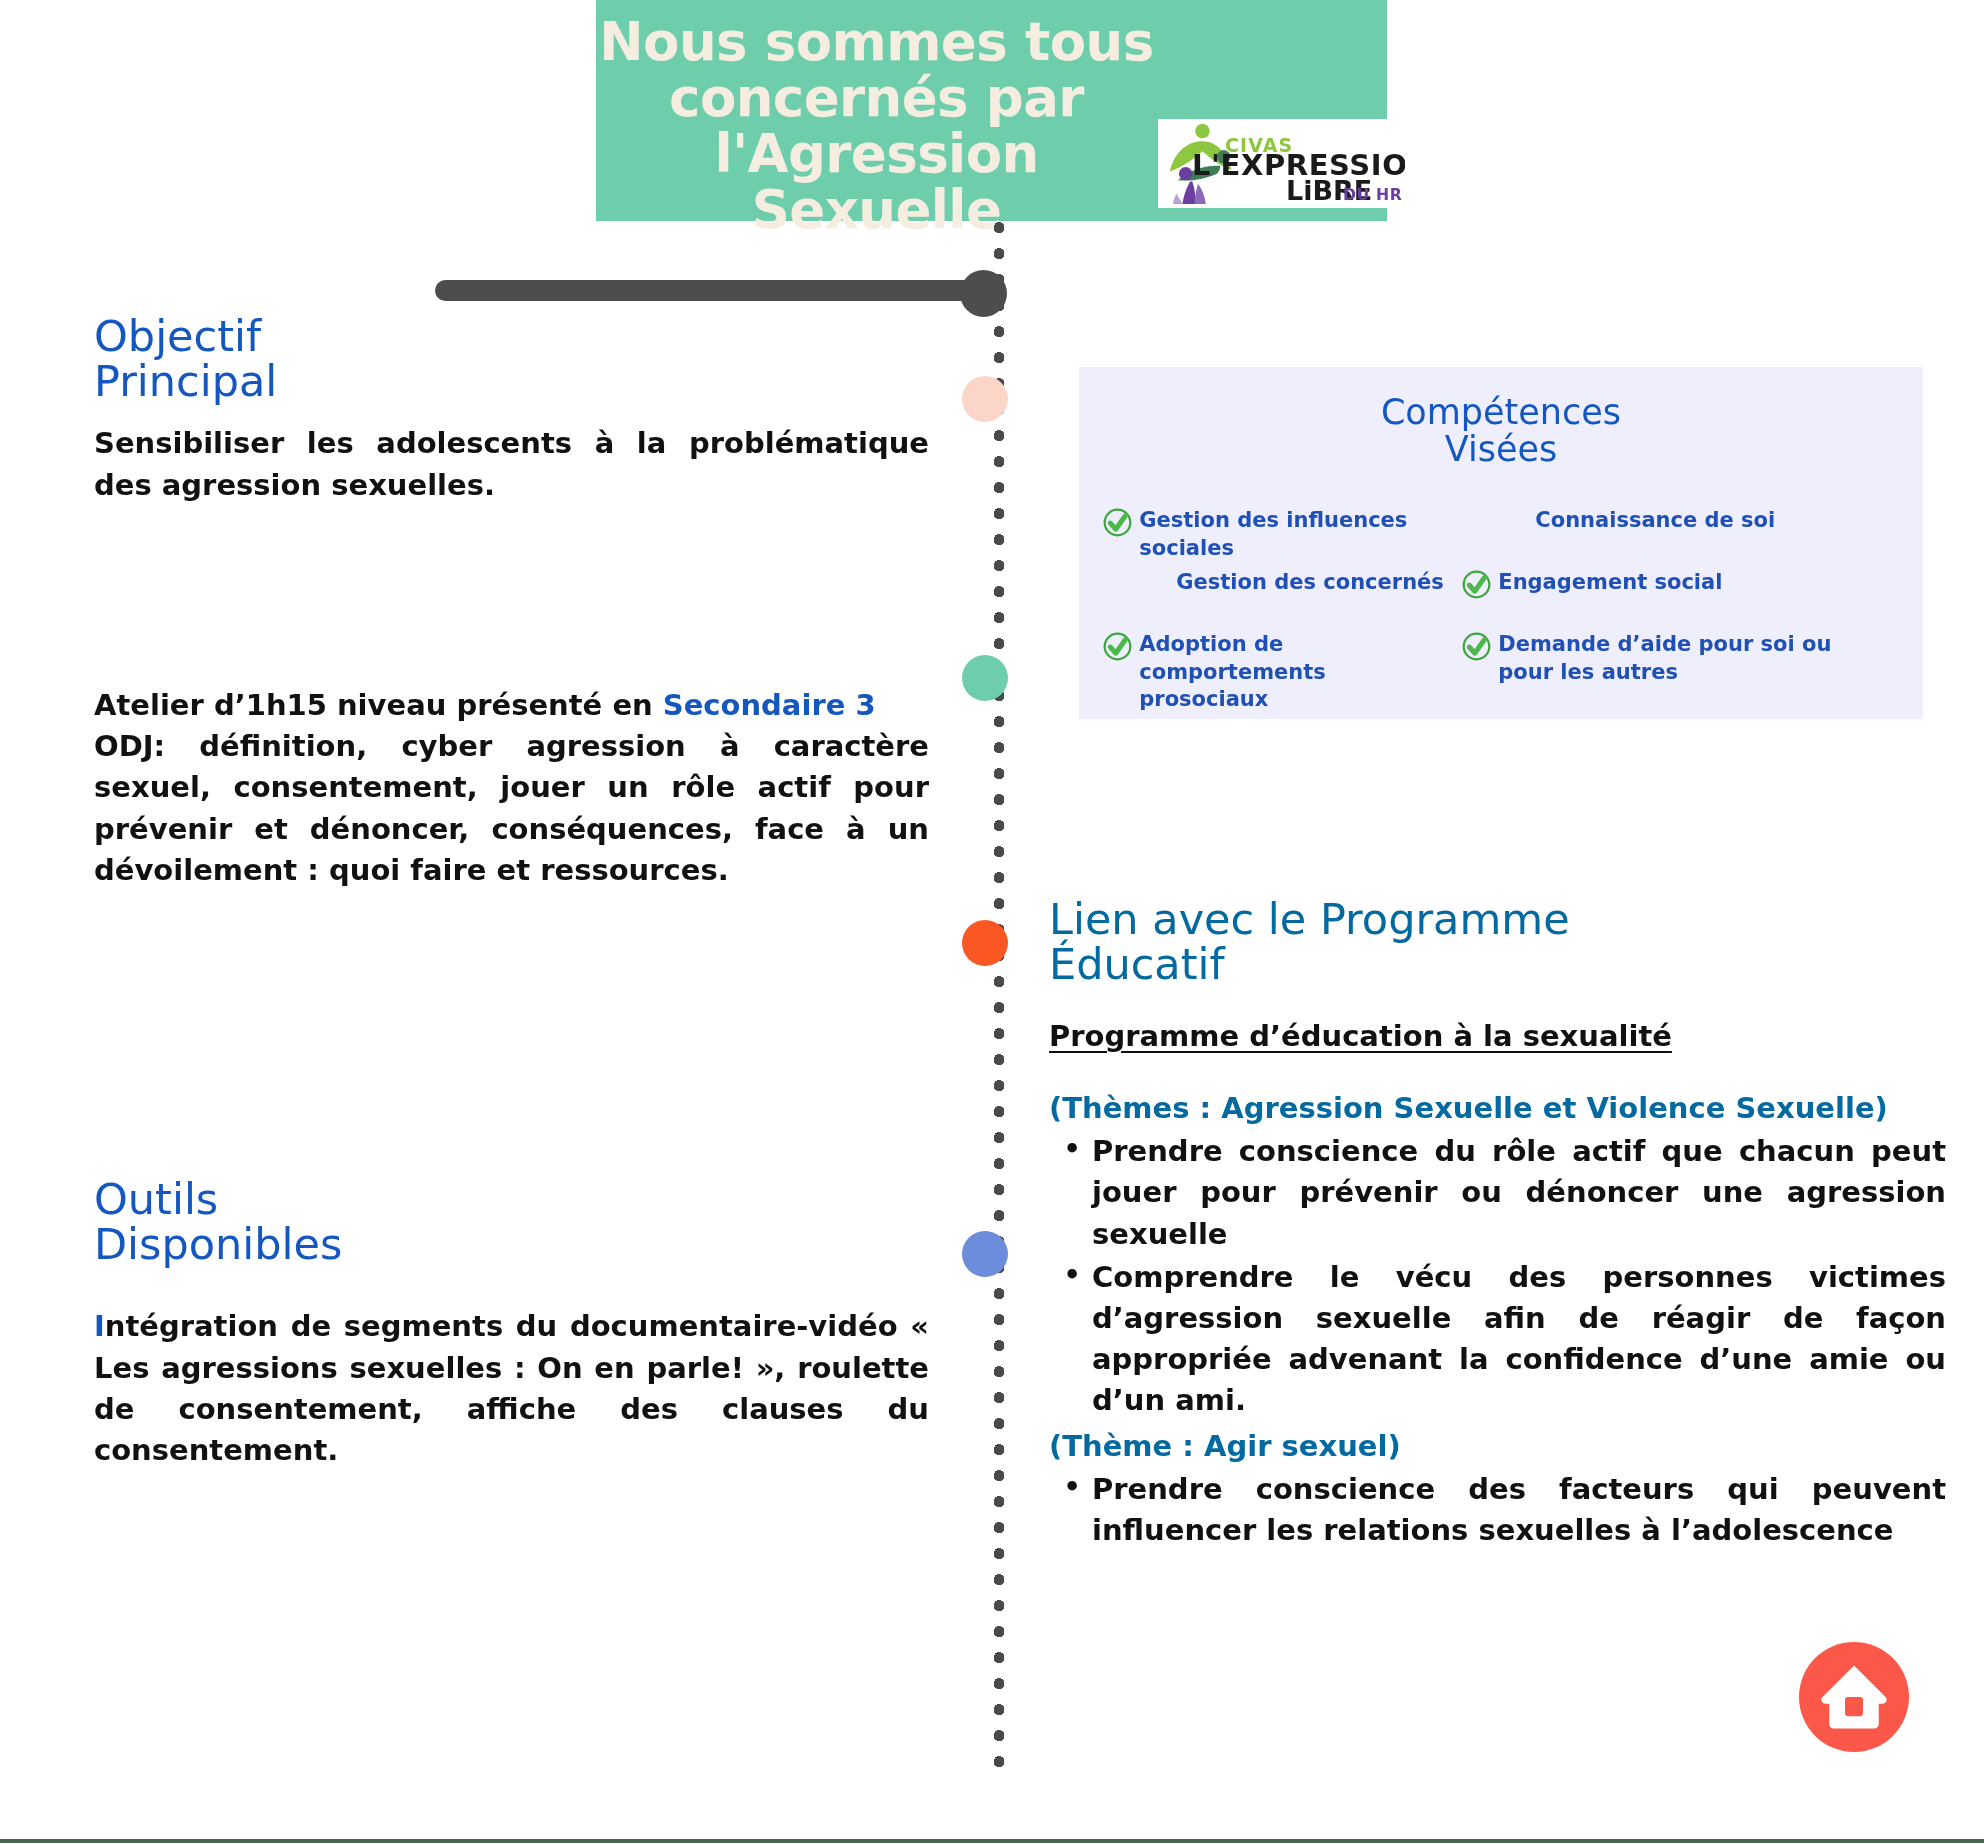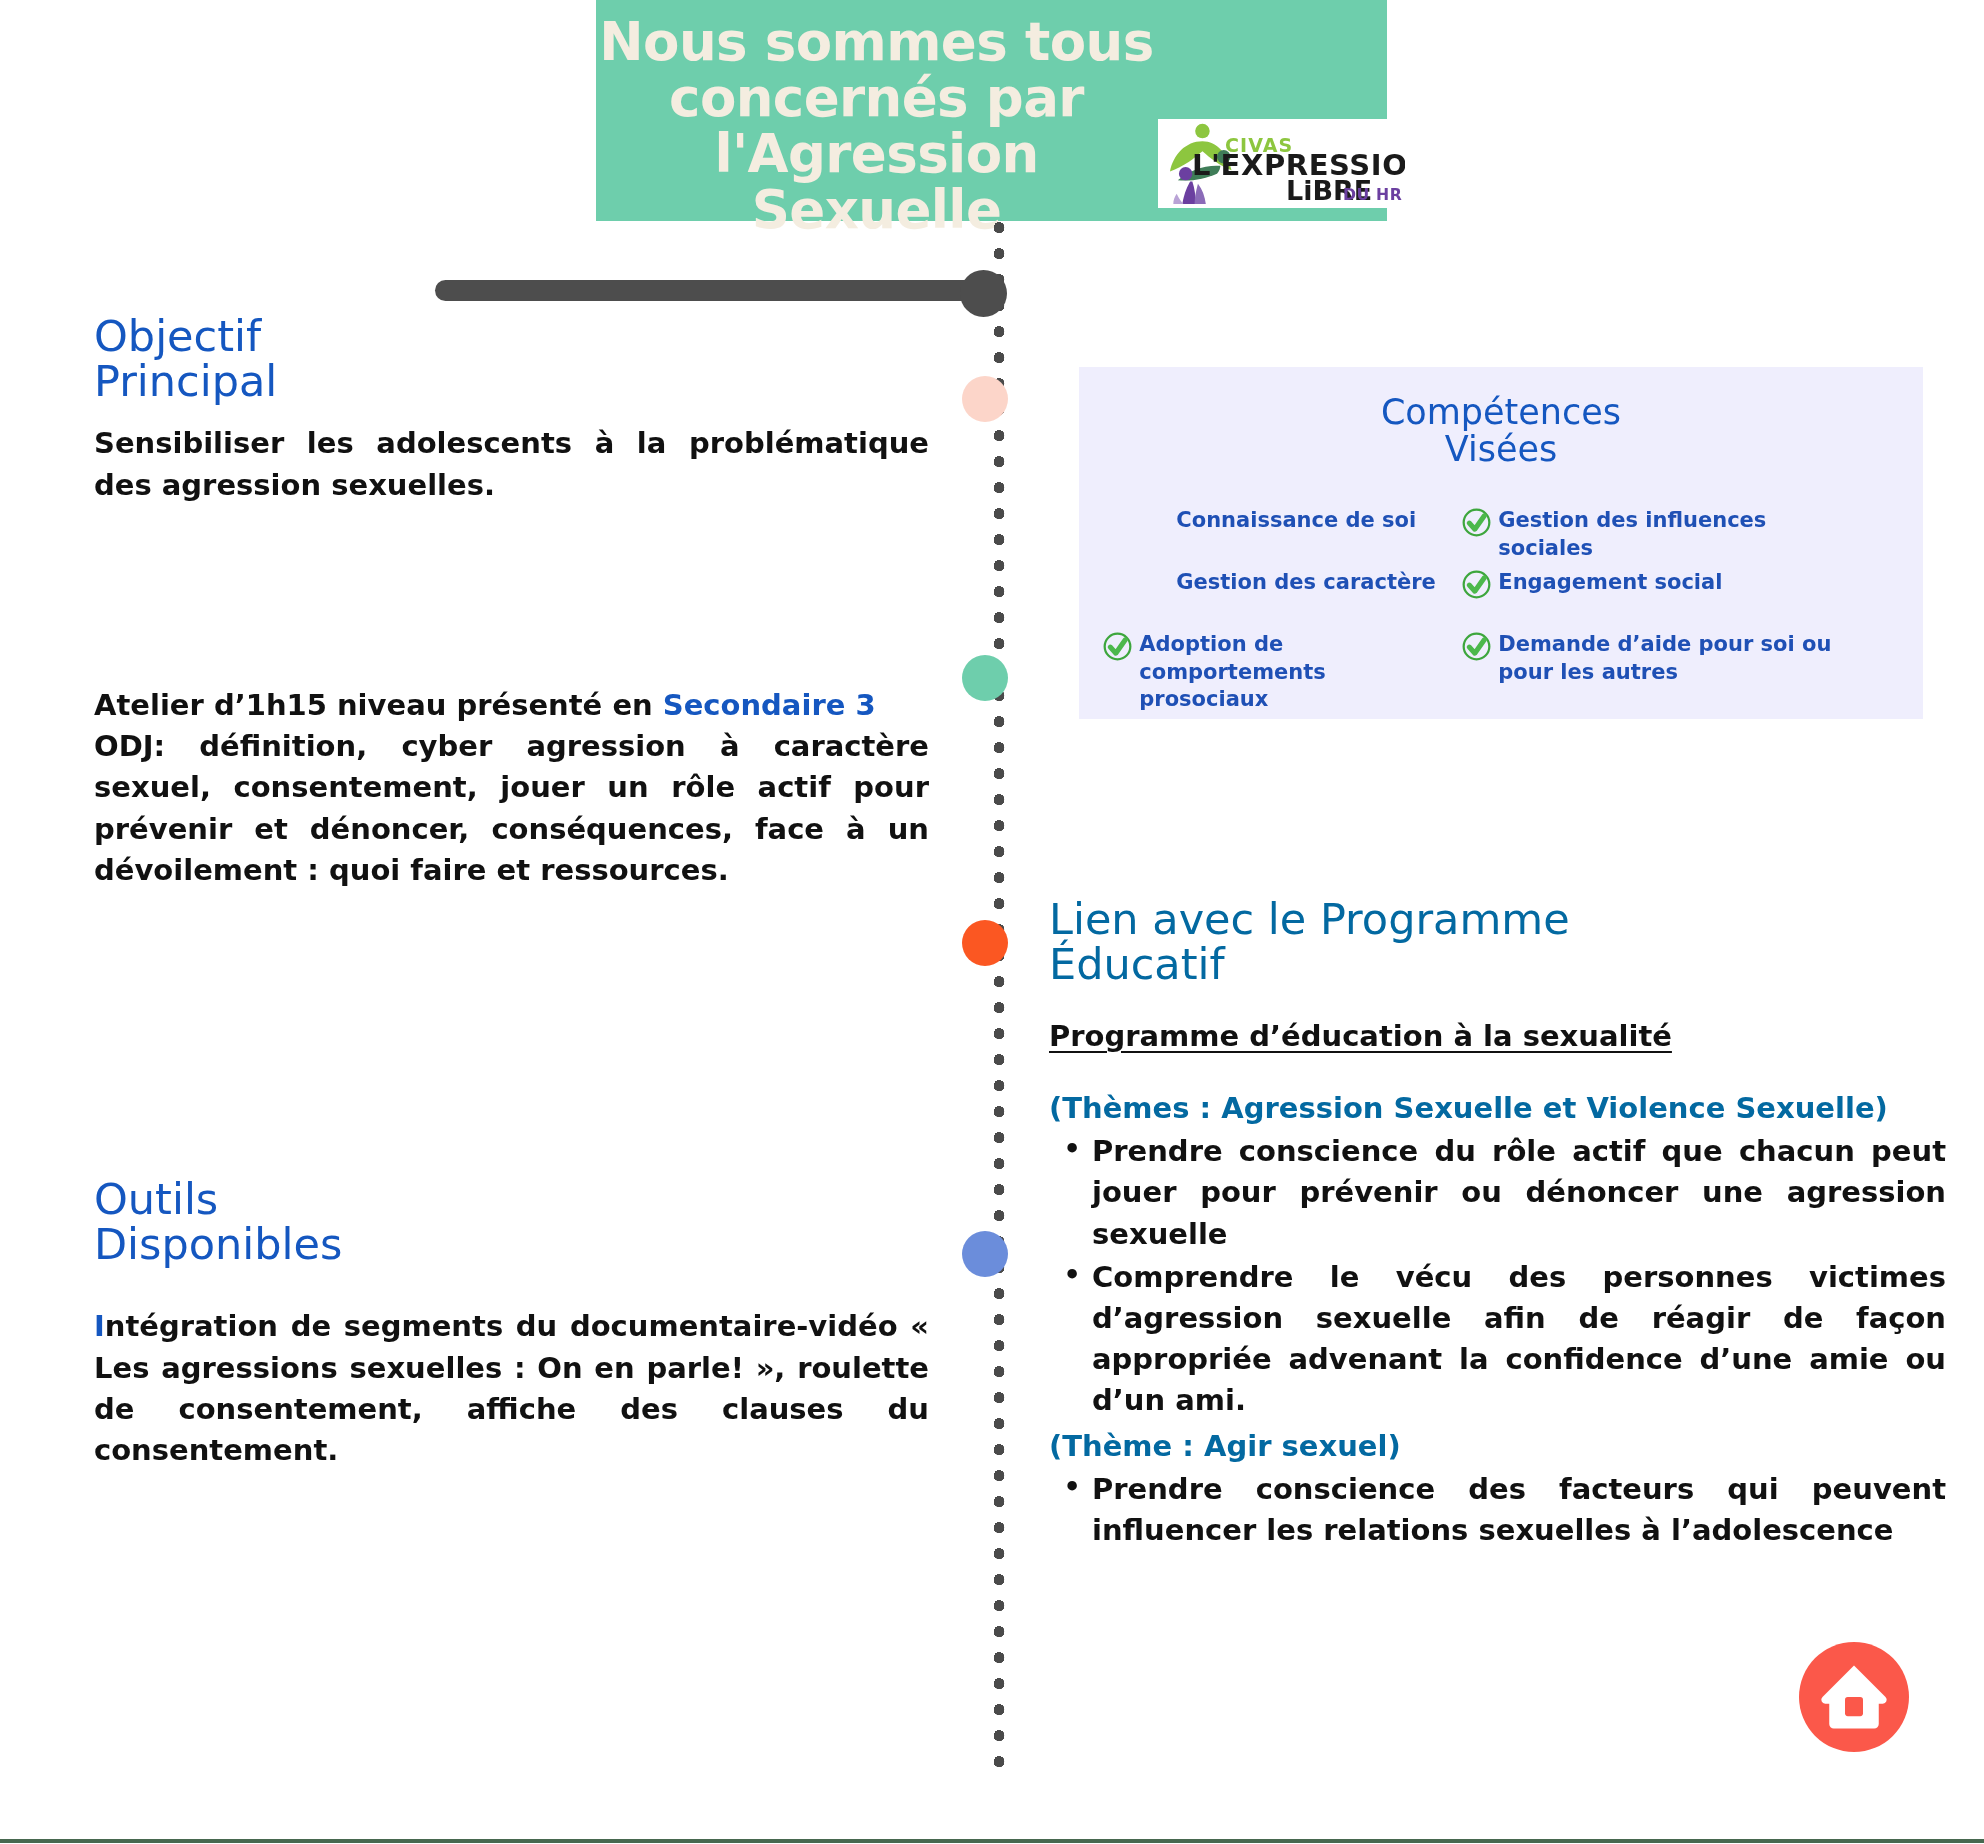--- a/index.html
+++ b/index.html
@@ -291,40 +291,40 @@
   <div class="left-col block-outils">
     <div class="sec-head">Outils
 Disponibles</div>
     <div class="body-text" style="margin-top:40px;"><span class="accent-blue">I</span><span>ntégration de segments du documentaire-vidéo « Les agressions sexuelles : On en parle! », roulette de consentement, affiche des clauses du consentement.</span></div>
   </div>
 
   <div class="comp-box">
     <div class="comp-title">Compétences
 Visées</div>
     <div class="comp-grid" id="comp-grid">
+        <div class="comp-item">
+          <span class="comp-check"><svg viewBox="0 0 52 52" width="29" height="29">
+              <circle cx="26" cy="26" r="23" fill="none" stroke="#3DA63D" stroke-width="4"></circle>
+              <path d="M13 27 L23 38 L40 14" fill="none" stroke="#4CB84C" stroke-width="9" stroke-linecap="round" stroke-linejoin="round"></path>
+            </svg></span>
+          <span class="comp-label">Gestion des influences sociales</span>
+        </div>
         <div class="comp-item no-check">
           <span class="comp-check empty"><svg viewBox="0 0 52 52" width="29" height="29">
               <circle cx="26" cy="26" r="23" fill="none" stroke="#3DA63D" stroke-width="4"></circle>
               <path d="M13 27 L23 38 L40 14" fill="none" stroke="#4CB84C" stroke-width="9" stroke-linecap="round" stroke-linejoin="round"></path>
             </svg></span>
           <span class="comp-label">Connaissance de soi</span>
         </div>
-        <div class="comp-item">
-          <span class="comp-check"><svg viewBox="0 0 52 52" width="29" height="29">
-              <circle cx="26" cy="26" r="23" fill="none" stroke="#3DA63D" stroke-width="4"></circle>
-              <path d="M13 27 L23 38 L40 14" fill="none" stroke="#4CB84C" stroke-width="9" stroke-linecap="round" stroke-linejoin="round"></path>
-            </svg></span>
-          <span class="comp-label">Gestion des influences sociales</span>
-        </div>
         <div class="comp-item no-check">
           <span class="comp-check empty"><svg viewBox="0 0 52 52" width="29" height="29">
               <circle cx="26" cy="26" r="23" fill="none" stroke="#3DA63D" stroke-width="4"></circle>
               <path d="M13 27 L23 38 L40 14" fill="none" stroke="#4CB84C" stroke-width="9" stroke-linecap="round" stroke-linejoin="round"></path>
             </svg></span>
-          <span class="comp-label">Gestion des caractère</span>
+          <span class="comp-label">Gestion des concernés</span>
         </div>
         <div class="comp-item">
           <span class="comp-check"><svg viewBox="0 0 52 52" width="29" height="29">
               <circle cx="26" cy="26" r="23" fill="none" stroke="#3DA63D" stroke-width="4"></circle>
               <path d="M13 27 L23 38 L40 14" fill="none" stroke="#4CB84C" stroke-width="9" stroke-linecap="round" stroke-linejoin="round"></path>
             </svg></span>
           <span class="comp-label">Engagement social</span>
         </div>
         <div class="comp-item">
           <span class="comp-check"><svg viewBox="0 0 52 52" width="29" height="29">

